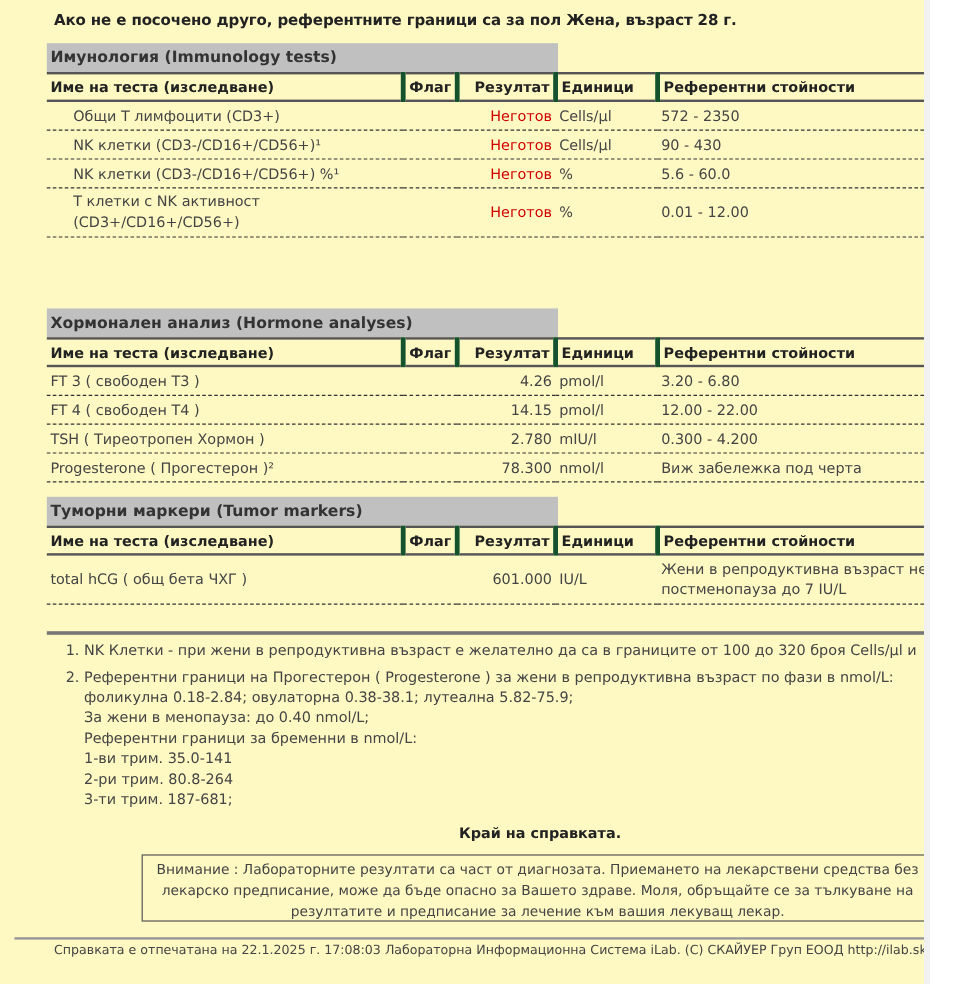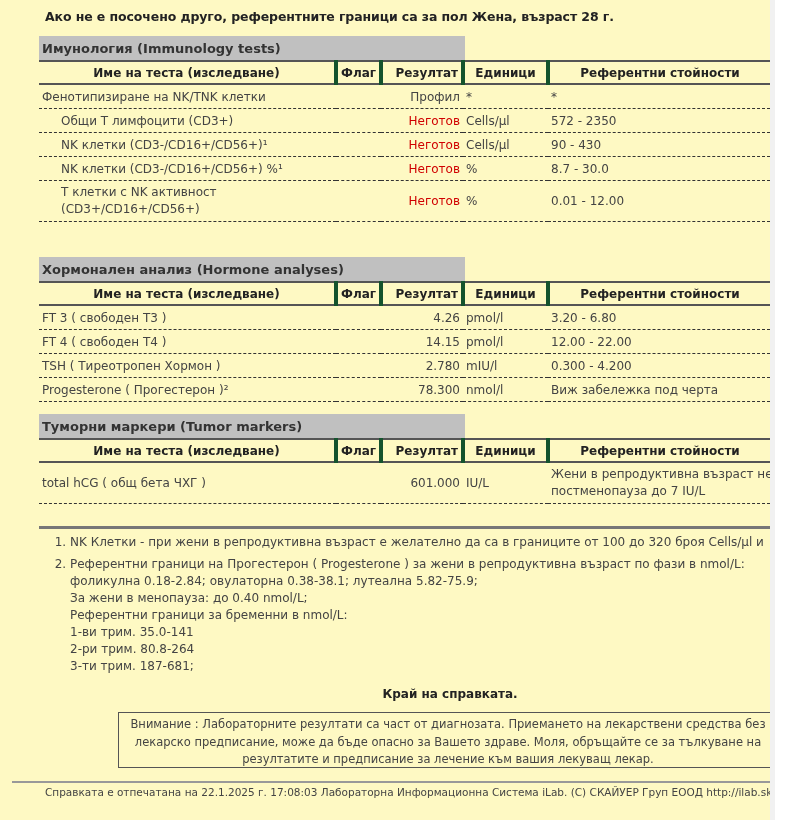--- a/index.html
+++ b/index.html
@@ -8,21 +8,21 @@
   .page { position:absolute; left:0; top:0; width:770px; height:820px; background:#fef9c3; overflow:hidden; }
   .scrollbar { position:absolute; left:770px; top:0; width:41px; height:820px; background:#fff; }
   .scrollbar .track { position:absolute; left:0; top:0; width:5px; height:820px; background:#f1f1f1; }
 
   .intro { position:absolute; left:45px; top:9px; font-size:12.5px; font-weight:bold; color:#222; white-space:nowrap; letter-spacing:-0.1px; }
 
   .section-title { position:absolute; left:39px; width:426px; height:24px; background:#c0c0c0;
                    font-size:13px; font-weight:bold; color:#333; line-height:26px; padding-left:3px; box-sizing:border-box; white-space:nowrap; }
 
   table.res { position:absolute; left:39px; width:731px; border-collapse:collapse; table-layout:fixed; font-size:12px; }
-  table.res th { font-weight:bold; color:#222; text-align:center; height:21px; padding:0 3px; white-space:nowrap;
+  table.res th { font-weight:bold; color:#222; text-align:left; height:21px; padding:0 3px; white-space:nowrap;
                  border-top:2px solid #555; border-bottom:2px solid #555; font-size:12px; }
   table.res th.sep { border-left:4px solid #14532d; }
   table.res th.r { text-align:right; }
   table.res td { padding:0 3px; height:23px; border-bottom:1px dashed #333; color:#444; white-space:nowrap; vertical-align:middle; }
   table.res td.r { text-align:right; }
   table.res td.indent { padding-left:22px;margin-top:38px; }
   table.res td.flag-red { color:#d00000; }
   table.res td.wrap { white-space:normal; line-height:17px; }
   table.res tr.tall td { height:40px; }
 
@@ -57,46 +57,39 @@
       <tr>
         <th>Име на теста (изследване)</th>
         <th class="sep">Флаг</th>
         <th class="sep r">Резултат</th>
         <th class="sep">Единици</th>
         <th class="sep">Референтни стойности</th>
       </tr>
     </thead>
     <tbody>
       <tr>
-        <td>Фенотипизиране на NK/TNK клетки</td>
-        <td></td>
-        <td class="r">Профил</td>
-        <td>*</td>
-        <td>*</td>
-      </tr>
-      <tr>
         <td class="indent">Общи Т лимфоцити (CD3+)</td>
         <td></td>
         <td class="r flag-red">Неготов</td>
         <td>Cells/µl</td>
         <td>572 - 2350</td>
       </tr>
       <tr>
         <td class="indent">NK клетки (CD3-/CD16+/CD56+)¹</td>
         <td></td>
         <td class="r flag-red">Неготов</td>
         <td>Cells/µl</td>
         <td>90 - 430</td>
       </tr>
       <tr>
         <td class="indent">NK клетки (CD3-/CD16+/CD56+) %¹</td>
         <td></td>
         <td class="r flag-red">Неготов</td>
         <td>%</td>
-        <td>8.7 - 30.0</td>
+        <td>5.6 - 60.0</td>
       </tr>
       <tr class="tall">
         <td class="indent wrap" style="padding-right:60px;">Т клетки с NK активност (CD3+/CD16+/CD56+)</td>
         <td></td>
         <td class="r flag-red">Неготов</td>
         <td>%</td>
         <td>0.01 - 12.00</td>
       </tr>
     </tbody>
   </table>

